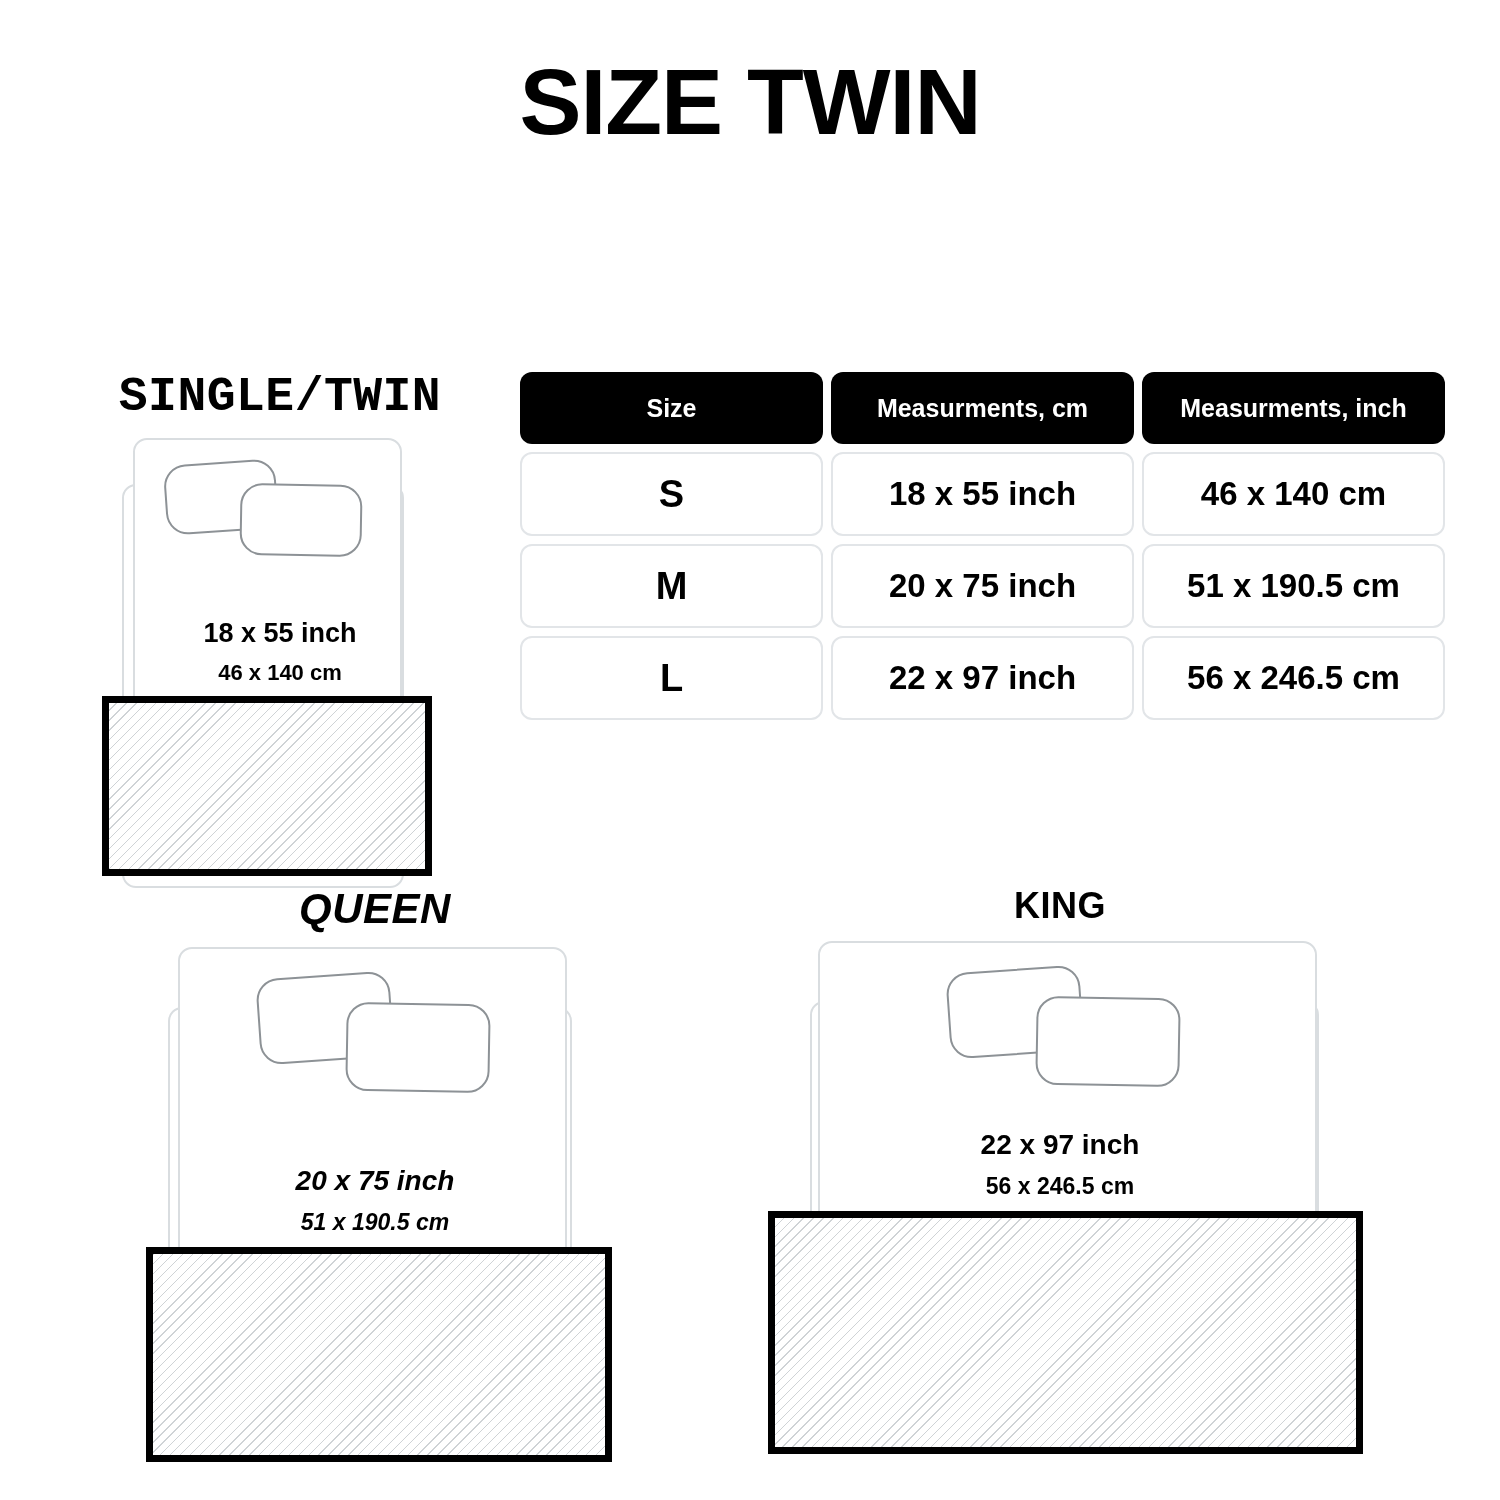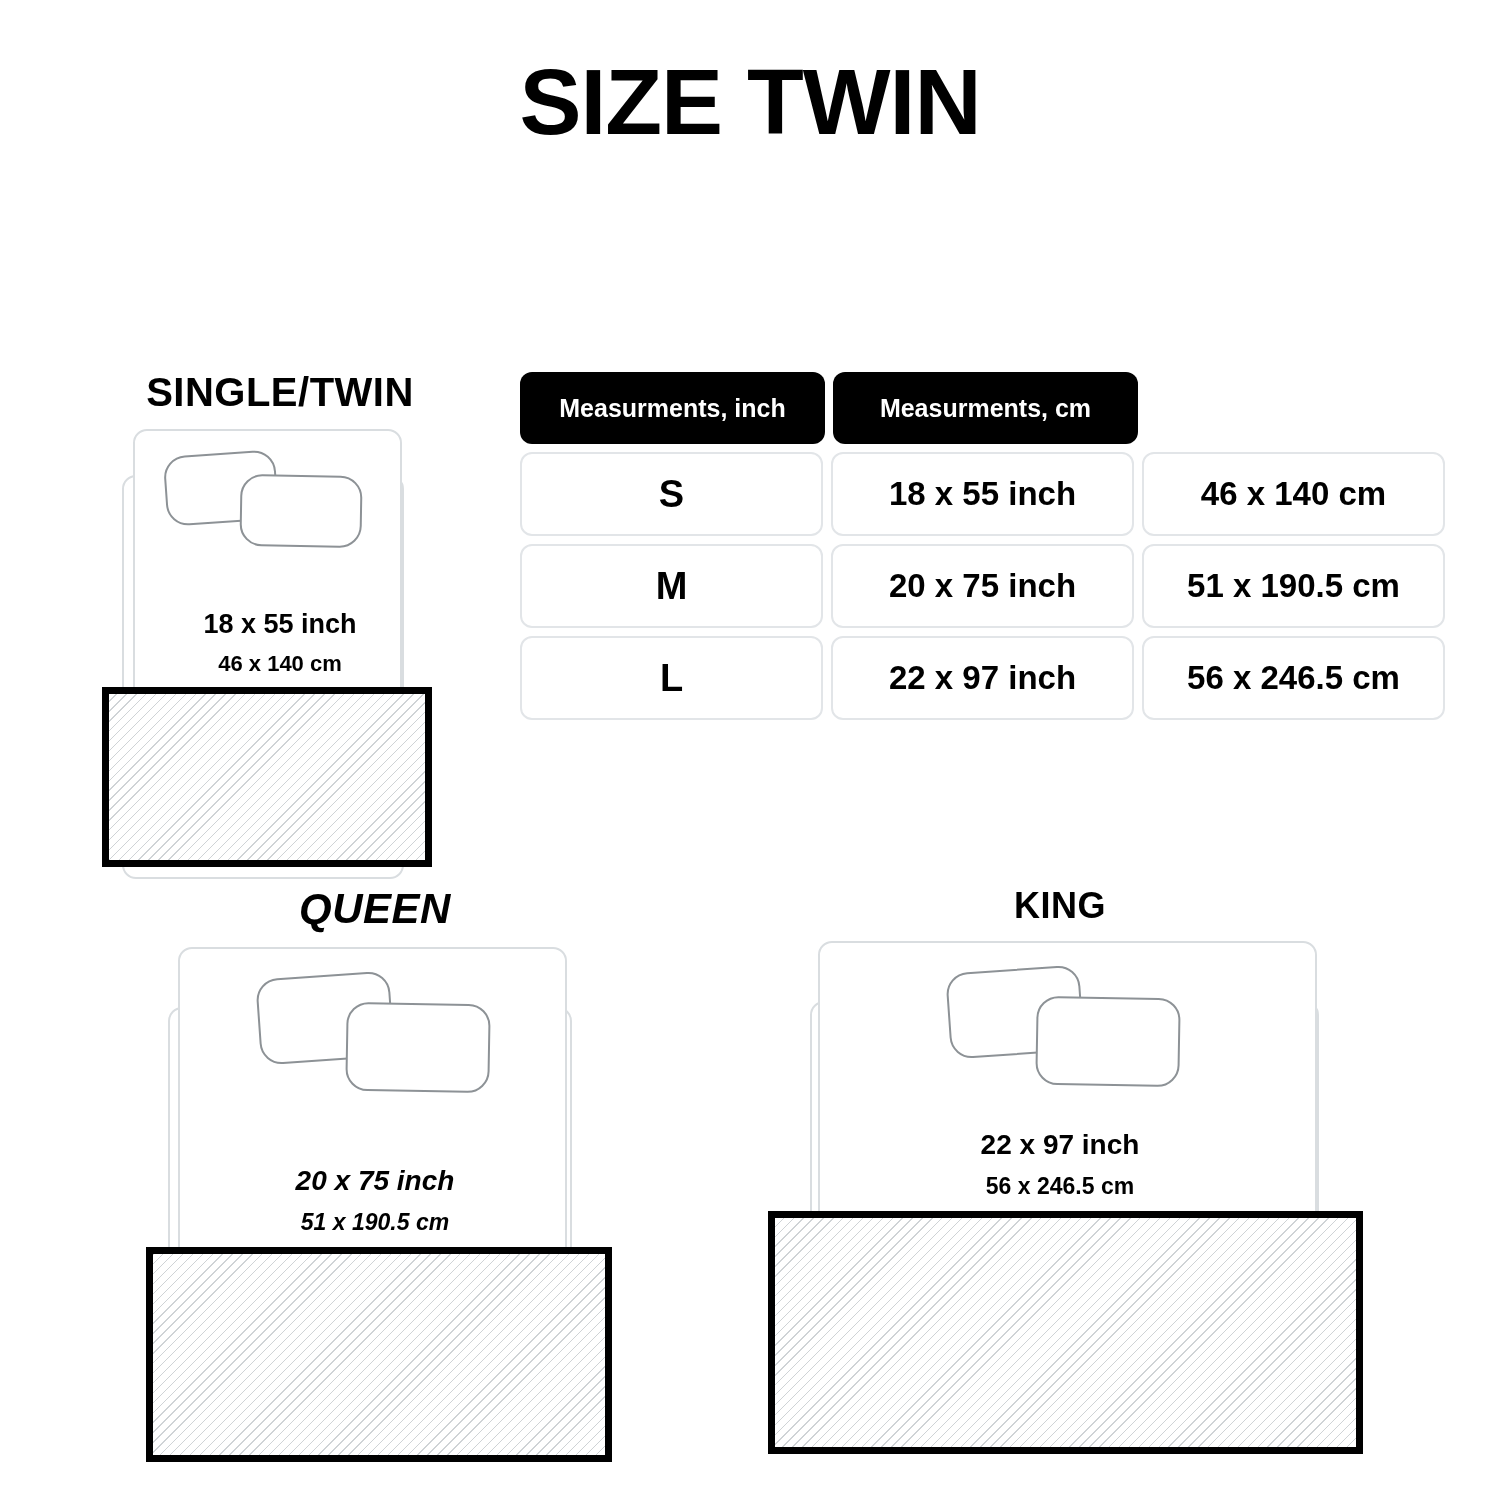--- a/index.html
+++ b/index.html
@@ -139,22 +139,23 @@
 </head>
 <body>
 
 <div class="title-block">
   <div class="title-line line2">SIZE TWIN</div>
 </div>
 
 <div class="size-table">
 
   <div class="tbl-row tbl-head">
+    <div class="tbl-cell c-size">Size</div>
+    <div class="tbl-cell c-cm">Measurments, cm</div>
     <div class="tbl-cell c-inch">Measurments, inch</div>
-    <div class="tbl-cell c-cm">Measurments, cm</div>
   </div>
 
   <div class="tbl-row tbl-body">
     <div class="tbl-cell c-size">S</div>
     <div class="tbl-cell c-inch">18 x 55 inch</div>
     <div class="tbl-cell c-cm">46 x 140 cm</div>
   </div>
 
   <div class="tbl-row tbl-body">
     <div class="tbl-cell c-size">M</div>
@@ -164,21 +165,21 @@
 
   <div class="tbl-row tbl-body">
     <div class="tbl-cell c-size">L</div>
     <div class="tbl-cell c-inch">22 x 97 inch</div>
     <div class="tbl-cell c-cm">56 x 246.5 cm</div>
   </div>
 
 </div>
 
 <div class="bed-panel" style="left:90px; top:370px; width:380px;">
-  <div class="bed-title" style="font-size:40px;">SINGLE/TWIN</div>
+  <div class="bed-title" style="font-size:48px;font-family:Liberation Mono, monospace;">SINGLE/TWIN</div>
 
   <div class="bed-figure" style="width:380px; height:470px; margin-top:14px;">
 
     <div class="sheet" style="left:32px; top:46px; width:278px; height:400px;"></div>
 
     <div class="mattress" style="left:43px; top:0px; width:265px; height:430px;"></div>
 
     <div class="pillow" style="left:75px; top:24px; width:108px; height:66px; transform:rotate(-4deg);"></div>
     <div class="pillow" style="left:150px; top:46px; width:118px; height:68px; transform:rotate(1deg);"></div>
 

